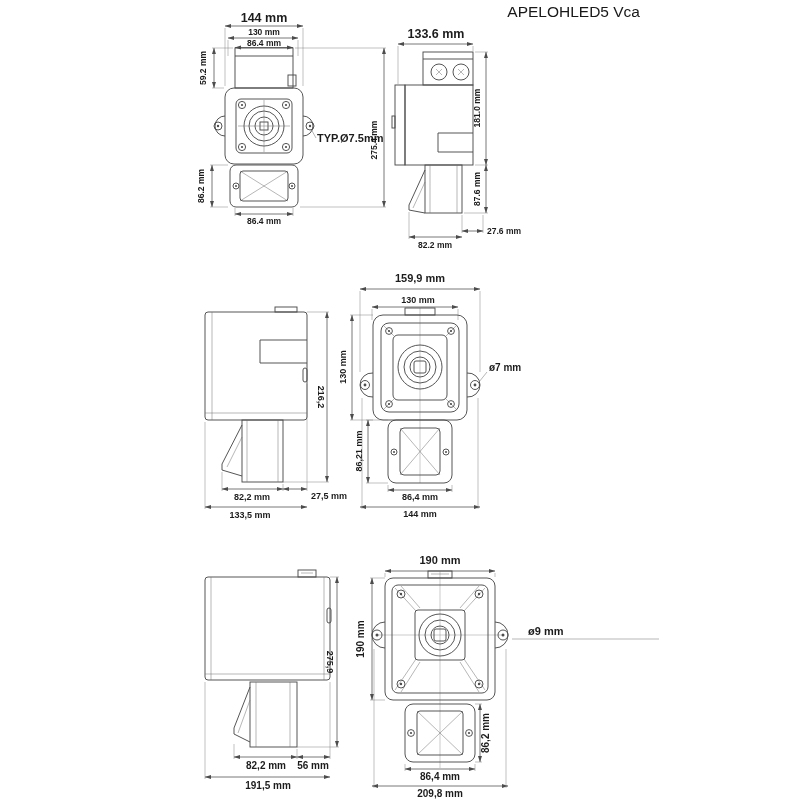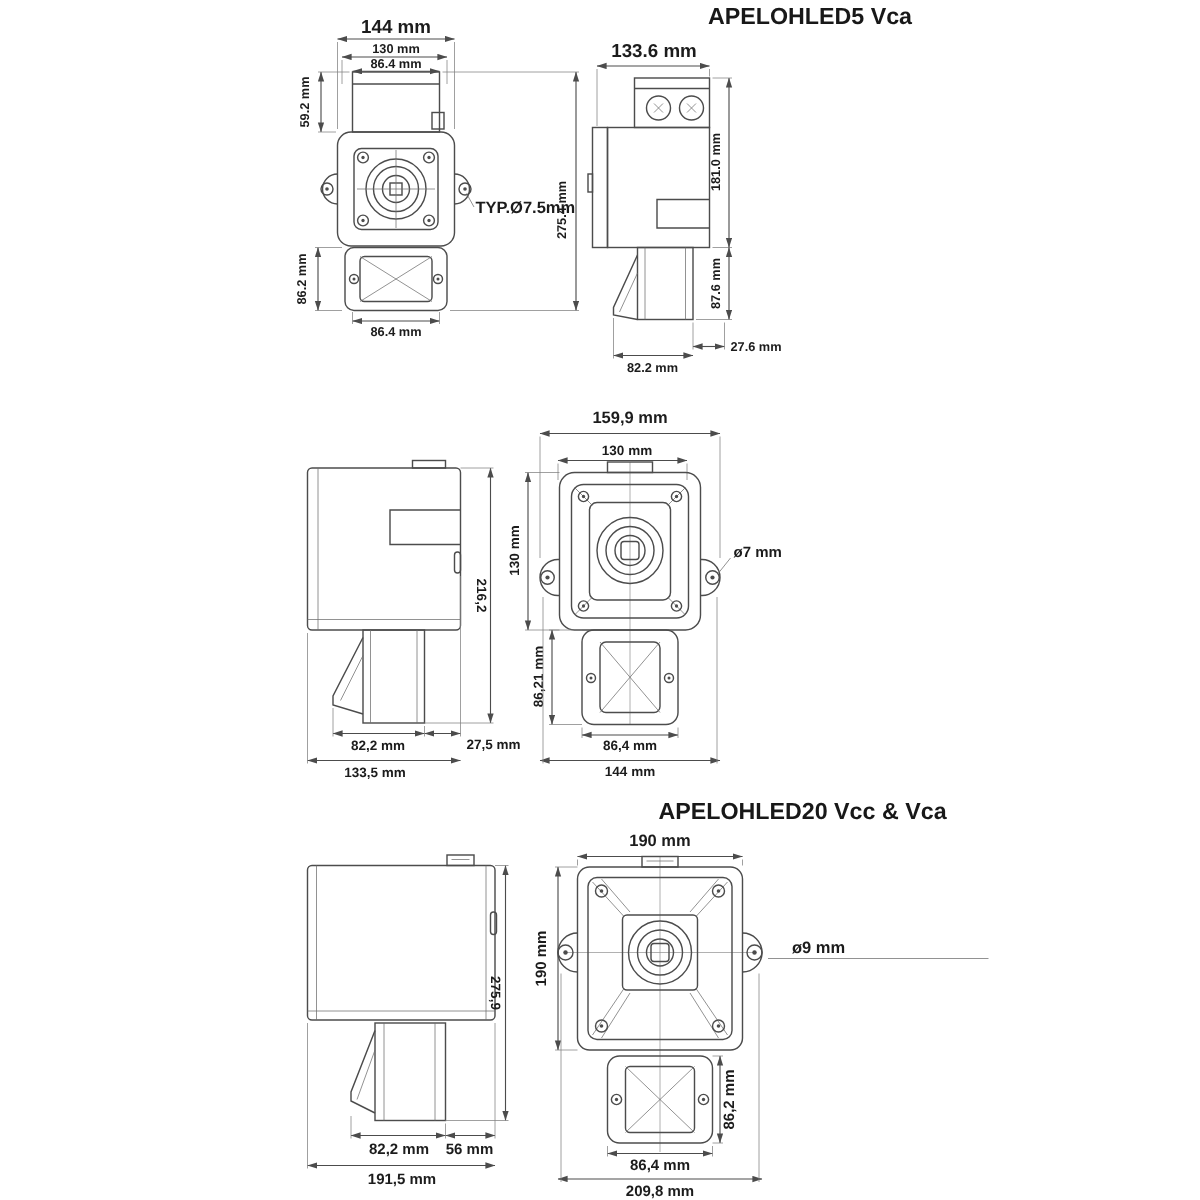--- a/index.html
+++ b/index.html
@@ -1,18 +1,18 @@
 <!DOCTYPE html>
 <html><head>
 <meta charset="utf-8">
 <style>
   html,body{margin:0;padding:0;background:#fff;}
   #page{position:relative;width:800px;height:800px;background:#ffffff;overflow:hidden;
         font-family:"Liberation Sans",sans-serif;}
-  .title{position:absolute;font-weight:700;font-size:15.5px;color:#181818;text-align:center;
+  .title{position:absolute;font-weight:400;font-size:15.5px;color:#181818;text-align:right;
          letter-spacing:0px;}
   svg{position:absolute;overflow:visible;}
   .ln{stroke:#4c4c4c;fill:none;stroke-width:0.95;}
   .tn{stroke:#6e6e6e;fill:none;stroke-width:0.5;}
   .ax{stroke:#8a8a8a;fill:none;stroke-width:0.45;}
   .dim{stroke:#4c4c4c;fill:none;stroke-width:0.75;}
   .ext{stroke:#808080;fill:none;stroke-width:0.5;}
   .dot{fill:#4c4c4c;stroke:none;}
   text{fill:#1c1c1c;font-weight:700;font-family:"Liberation Sans",sans-serif;}
   .t8{font-size:8.5px;}
@@ -276,21 +276,20 @@
       <line class="dim" x1="208" y1="228" x2="272" y2="228" marker-start="url(#ar)" marker-end="url(#ar)"></line>
       <path class="ext" d="M208,223 V230 M272,223 V230"></path>
       <text class="t9" x="240" y="238" text-anchor="middle">86,4 mm</text>
 
       <line class="dim" x1="180" y1="245" x2="300" y2="245" marker-start="url(#ar)" marker-end="url(#ar)"></line>
       <path class="ext" d="M182,136 V247 M298,136 V247"></path>
       <text class="t9" x="240" y="255" text-anchor="middle">144 mm</text>
     </g>
   </svg>
 
-  <div class="title" style="left:420px;top:533px;width:230px;">APELOHLED20 Vcc &amp; Vca</div>
 
   <svg style="left:180px;top:530px;" width="480" height="270" viewBox="0 0 480 270">
 
     <g>
       <g>
         <rect class="ln" x="25" y="47" width="125" height="103" rx="3"></rect>
         <path class="tn" d="M31,47 V150 M144,47 V150 M25,144 H150"></path>
         <rect class="ln" x="118" y="40" width="18" height="7"></rect>
         <path class="tn" d="M121,43 H133"></path>
         <rect class="ln" x="147" y="78" width="4" height="15" rx="2"></rect>

